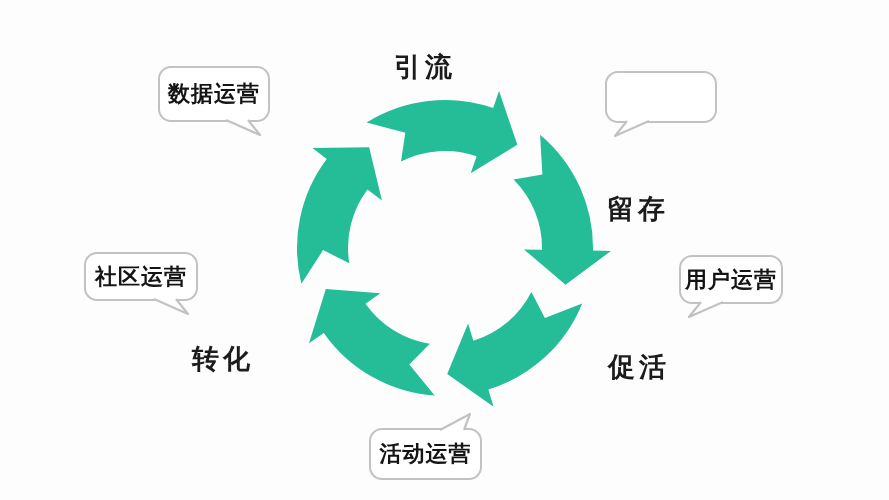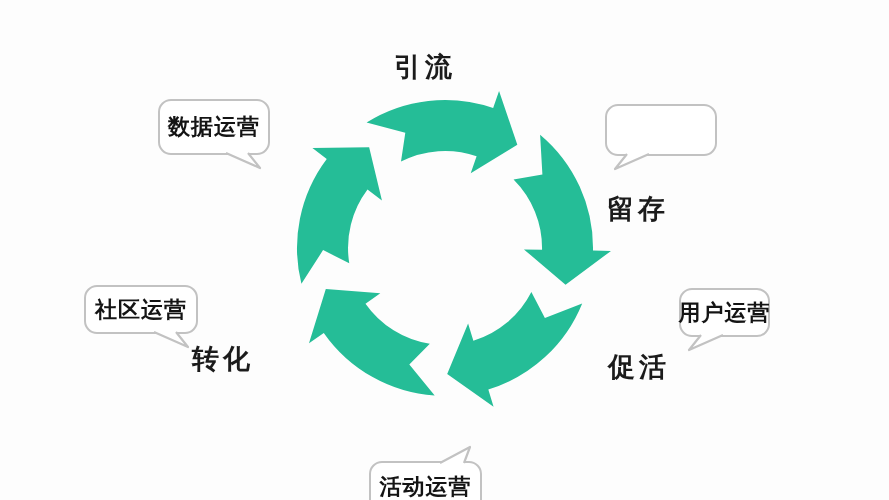--- a/index.html
+++ b/index.html
@@ -29,37 +29,36 @@
     border-radius: 13px;
     box-sizing: border-box;
     display: flex;
     align-items: center;
     justify-content: center;
     color: #141414;
     font-size: 22px;
     font-weight: 700;
     letter-spacing: 1px;
     white-space: nowrap;
-    margin-top: 33px;
   }
   .tail { position: absolute; width: 46px; height: 24px; }
   .tail .slant { fill: #ffffff; stroke: #c2c2c2; stroke-width: 2.2; stroke-linejoin: round; }
   .tail .mask { fill: #ffffff; }
   .tail-dr { bottom: -19px; right: 4px; }
   .tail-dl { bottom: -19px; left: 4px; }
   .tail-ur { top: -19px; right: 8px; }
   
   #stage-traffic    { left: 394px; top: 53px;  }
   #stage-retention  { left: 607px; top: 195px; }
   #stage-activation { left: 608px; top: 345px; margin-top: 8px; }
   #stage-conversion { left: 192px; top: 345px; }
   #stage-analysis   { left: 196px; top: 195px; }
   #callout-data      { left: 158px; top: 66px;  width: 112px; height: 56px; }
   #callout-channel   { left: 605px; top: 71px;  width: 112px; height: 52px; }
-  #callout-user      { left: 679px; top: 255px; width: 91px; height: 49px; }
+  #callout-user      { left: 679px; top: 255px; width: 104px; height: 49px; }
   #callout-activity  { left: 369px; top: 428px; width: 113px; height: 52px; }
   #callout-community { left: 84px;  top: 252px; width: 114px; height: 49px; }
 </style>
 </head>
 <body>
 
 <div class="canvas">
 
   <svg class="cycle-svg" viewBox="-175 -175 350 350" aria-hidden="true">
     <g id="arrows">

